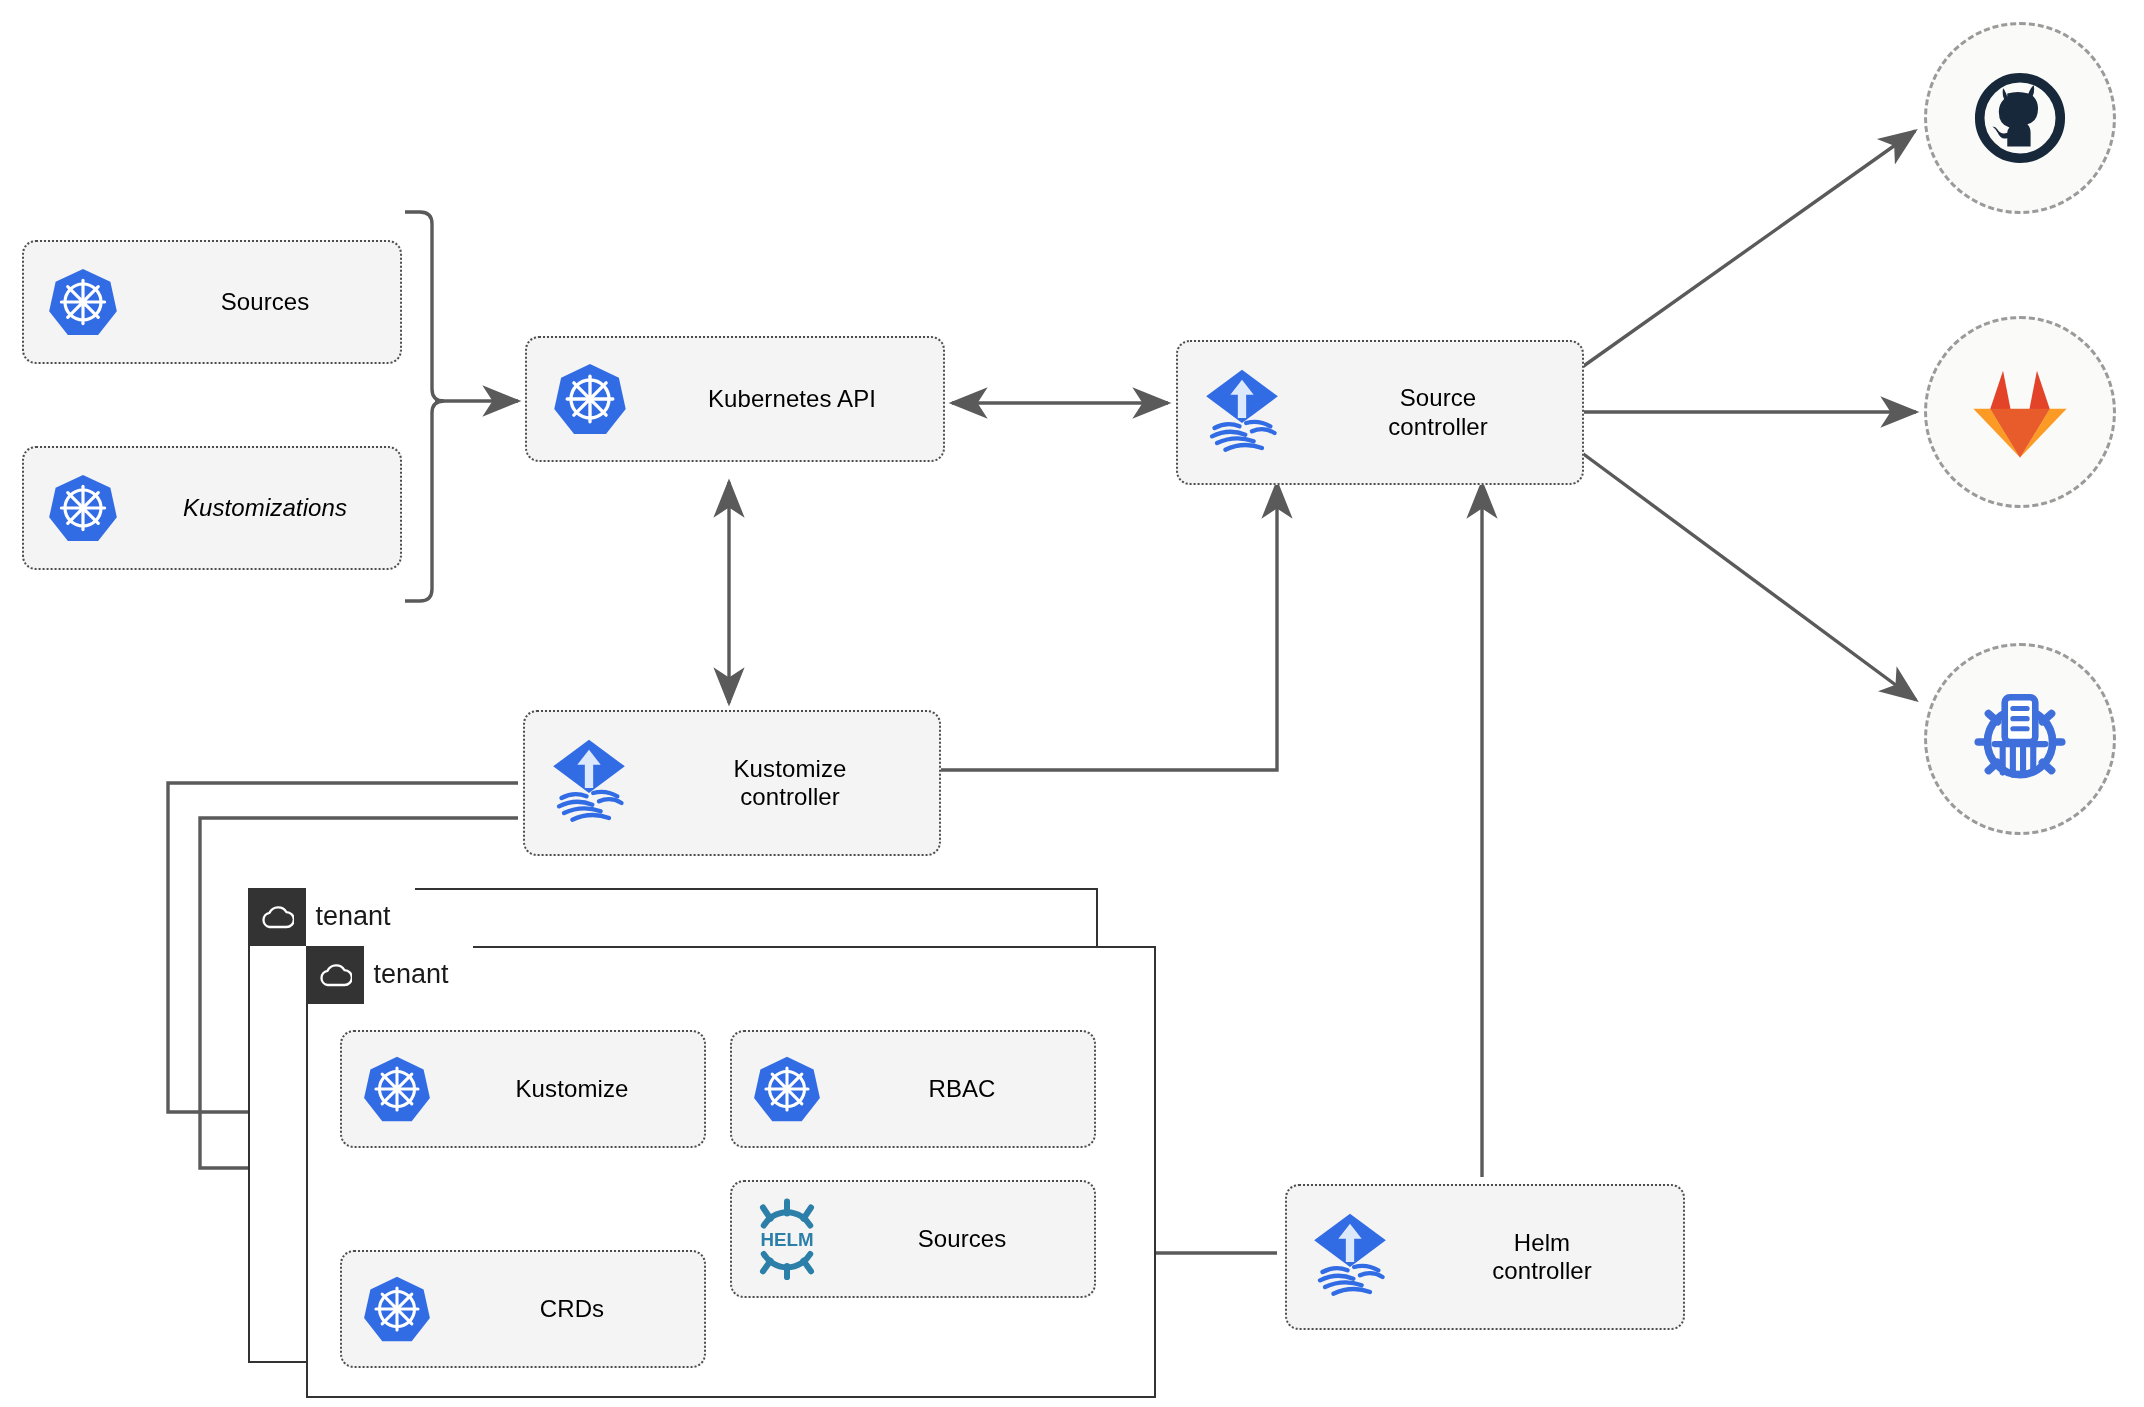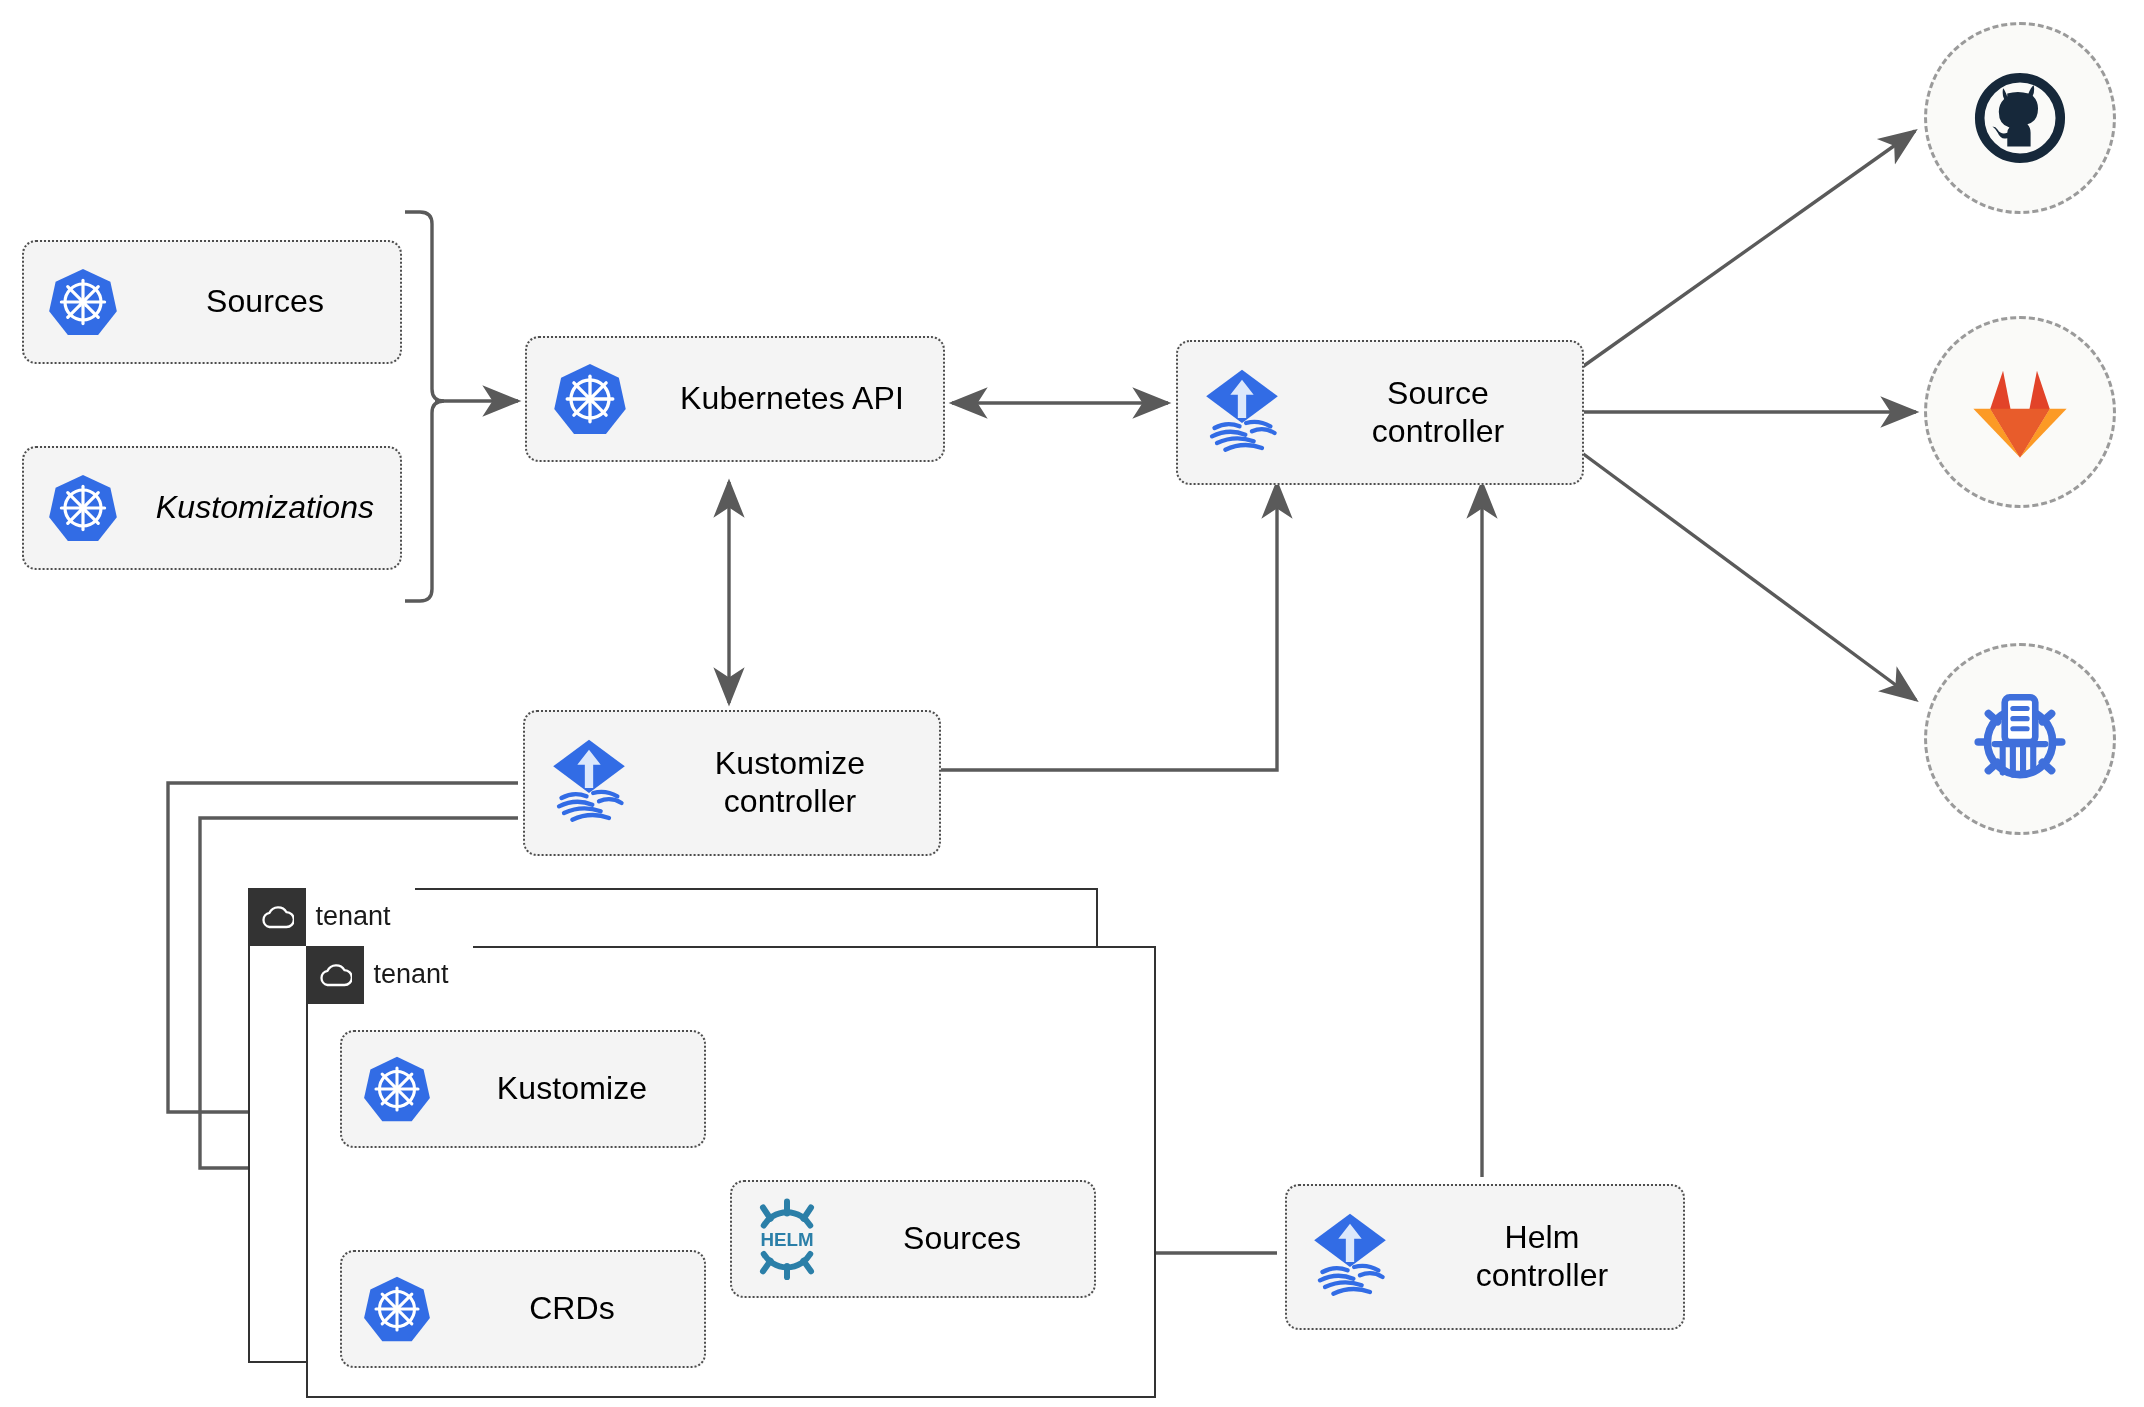--- a/index.html
+++ b/index.html
@@ -36,21 +36,21 @@
   .node .ico {
     flex: 0 0 auto;
     display: flex;
     align-items: center;
     justify-content: center;
   }
   .node .lbl {
     flex: 1 1 auto;
     text-align: center;
     color: #000000;
-    font-size: 32px;
+    font-size: 24px;
     line-height: 1.18;
     letter-spacing: .1px;
     white-space: pre-line;
     padding-right: 12px;
   }
 
   
   .circ {
     position: absolute;
     border: 3px dashed #9a9a9a;
@@ -306,20 +306,40 @@
           <line x1="28.8" y1="28.8" x2="45.8" y2="45.8"></line>
           <line x1="54.2" y1="54.2" x2="71.2" y2="71.2"></line>
           <line x1="71.2" y1="28.8" x2="54.2" y2="45.8"></line>
           <line x1="45.8" y1="54.2" x2="28.8" y2="71.2"></line>
         </g>
       </svg>
     </div>
     <div class="lbl">Kustomize</div>
   </div>
 
+  <div class="node" style="left:730px; top:1030px; width:366px; height:118px;">
+    <div class="ico" style="width:110px;">
+      <svg width="70" height="70" viewBox="0 0 100 100">
+        <path d="M50 4 L88 22 L97 63 L71 96 L29 96 L3 63 L12 22 Z" fill="#326ce5"></path>
+        <g fill="none" stroke="#ffffff" stroke-width="4.4" stroke-linecap="round">
+          <circle cx="50" cy="50" r="25"></circle>
+          <circle cx="50" cy="50" r="5.6" fill="#ffffff" stroke="none"></circle>
+          <line x1="50" y1="20" x2="50" y2="44"></line>
+            <line x1="50" y1="56" x2="50" y2="80"></line>
+          <line x1="20" y1="50" x2="44" y2="50"></line>
+            <line x1="56" y1="50" x2="80" y2="50"></line>
+          <line x1="28.8" y1="28.8" x2="45.8" y2="45.8"></line>
+          <line x1="54.2" y1="54.2" x2="71.2" y2="71.2"></line>
+          <line x1="71.2" y1="28.8" x2="54.2" y2="45.8"></line>
+          <line x1="45.8" y1="54.2" x2="28.8" y2="71.2"></line>
+        </g>
+      </svg>
+    </div>
+    <div class="lbl">RBAC</div>
+  </div>
 
   <div class="node" style="left:340px; top:1250px; width:366px; height:118px;">
     <div class="ico" style="width:110px;">
       <svg width="70" height="70" viewBox="0 0 100 100">
         <path d="M50 4 L88 22 L97 63 L71 96 L29 96 L3 63 L12 22 Z" fill="#326ce5"></path>
         <g fill="none" stroke="#ffffff" stroke-width="4.4" stroke-linecap="round">
           <circle cx="50" cy="50" r="25"></circle>
           <circle cx="50" cy="50" r="5.6" fill="#ffffff" stroke="none"></circle>
           <line x1="50" y1="20" x2="50" y2="44"></line>
             <line x1="50" y1="56" x2="50" y2="80"></line>

